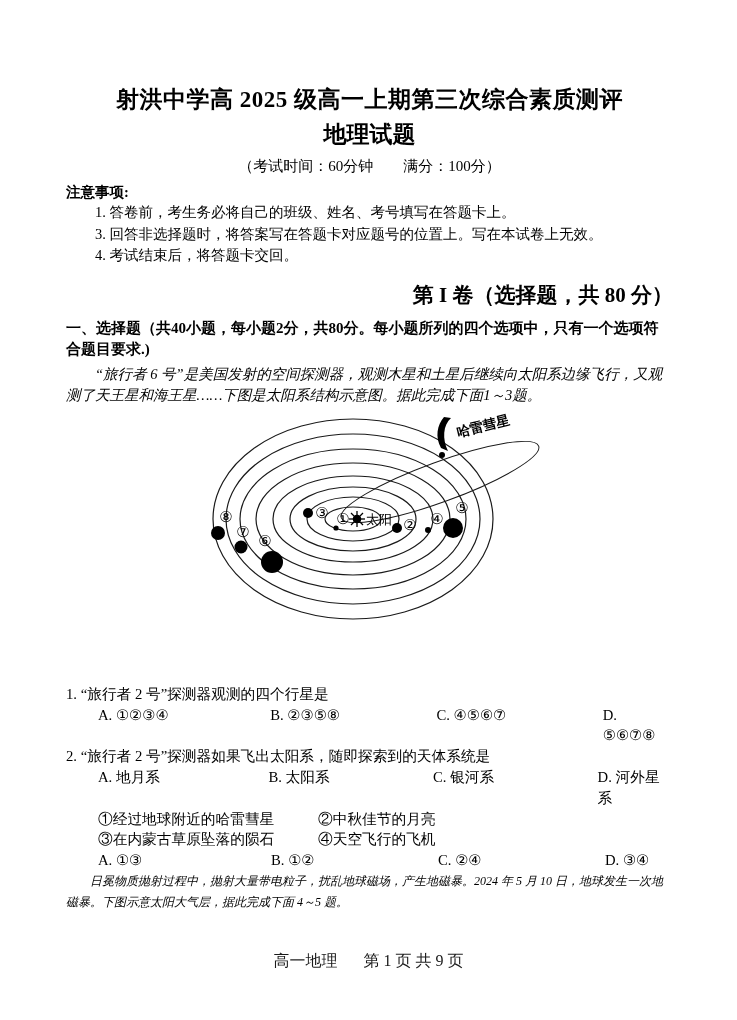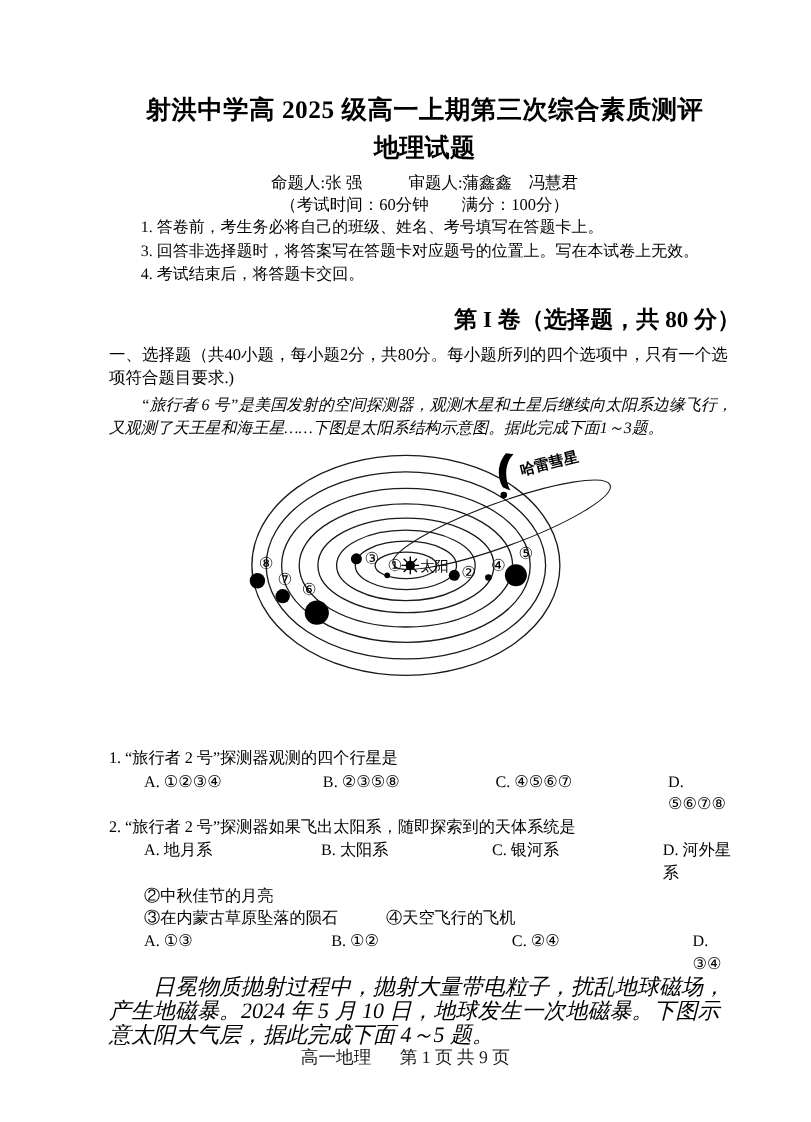--- a/index.html
+++ b/index.html
@@ -3,58 +3,56 @@
 <meta charset="utf-8">
 <style>
   * { box-sizing: border-box; }
   html, body { margin: 0; padding: 0; }
   body {
     width: 737px; height: 1020px;
     background: #ffffff; color: #000;
     font-family: "Liberation Serif", "DejaVu Serif", serif;
     position: relative; overflow: hidden;
   }
-  .content { padding: 84px 64px 0 99px; }
+  .content { padding: 84px 64px 0 66px; }
   .doc-title { font-size: 23px; font-weight: 700; text-align: center; margin: 0 0 4px 0; letter-spacing: 0.5px; }
   .doc-subtitle { font-size: 23px; font-weight: 700; text-align: center; margin: 0 0 7px 0; }
   .meta-line { text-align: center; font-size: 15px; margin: 1px 0; }
   .meta-line .setter { margin-right: 42px; }
   .notice-heading { font-weight: 700; font-size: 14.5px; margin: 7px 0 0 0; }
   .notice-item { font-size: 14.5px; line-height: 21.6px; margin: 0; text-indent: 2em; }
   .sec-title { font-size: 21px; font-weight: 700; text-align: right; margin: 14px 0 9px 0; }
-  .instruction { font-size: 15px; font-weight: 400; line-height: 21px; margin: 0; }
+  .instruction { font-size: 15px; font-weight: 700; line-height: 21px; margin: 0; }
   .passage { font-size: 14.5px; font-style: italic; line-height: 21.5px; margin: 4px 0 0 0; text-indent: 2em; }
   .solar-wrap { width: 370px; margin: 0 auto; }
   .qa { font-size: 14.7px; line-height: 20.8px; margin-top: 28px; }
   .q-text { margin: 0; }
   .opts { display: flex; padding-left: 32px; margin: 0; gap: 24px; }
   .opt-a { width: 149px; } .opt-b { width: 143px; } .opt-c { width: 143px; }
   .sub-row { display: flex; padding-left: 32px; }
   .sub-col-left { width: 220px; }
-  .passage2 { font-size: 20px; font-style: italic; line-height: 21.5px; margin: 0; text-indent: 2em; }
+  .passage2 { font-size: 12px; font-style: italic; line-height: 21.5px; margin: 0; text-indent: 2em; }
   .page-footer {
     position: absolute; left: 0; top: 951px; width: 100%;
     text-align: center; font-size: 16px; color: #1a1a1a;
   }
   .page-footer .course { margin-right: 26px; }
   svg text { font-family: "Liberation Serif", "DejaVu Serif", serif; }
 </style>
 </head>
 <body>
 
 <div class="content">
 
   <h1 class="doc-title">射洪中学高 2025 级高一上期第三次综合素质测评</h1>
   <h2 class="doc-subtitle">地理试题</h2>
 
-  <div class="meta-line">
-    <span class="setter">命题人:张  强</span><span>审题人:蒲鑫鑫　冯慧君</span>
-  </div>
   <div class="meta-line">（考试时间：60分钟　　满分：100分）</div>
 
+  <p class="notice-heading">注意事项:</p>
   <p class="notice-item">1. 答卷前，考生务必将自己的班级、姓名、考号填写在答题卡上。</p>
   <p class="notice-item">3. 回答非选择题时，将答案写在答题卡对应题号的位置上。写在本试卷上无效。</p>
   <p class="notice-item">4. 考试结束后，将答题卡交回。</p>
 
   <h2 class="sec-title">第 I 卷（选择题，共 80 分）</h2>
   <p class="instruction">一、选择题（共40小题，每小题2分，共80分。每小题所列的四个选项中，只有一个选项符合题目要求.)</p>
   <p class="passage">“旅行者 6 号”是美国发射的空间探测器，观测木星和土星后继续向太阳系边缘飞行，又观测了天王星和海王星……下图是太阳系结构示意图。据此完成下面1～3题。</p>
 
   <div class="solar-wrap">
     <svg viewBox="0 0 370 245" width="370" height="245">
@@ -127,20 +125,21 @@
       <span>“旅行者 2 号”探测器如果飞出太阳系，随即探索到的天体系统是</span>
     </p>
     <div class="opts">
       <span class="opt-a">A. 地月系</span>
       <span class="opt-b">B. 太阳系</span>
       <span class="opt-c">C. 银河系</span>
       <span class="opt-d">D. 河外星系</span>
     </div>
 
     <div class="sub-row">
+      <span class="sub-col-left">①经过地球附近的哈雷彗星</span>
       <span>②中秋佳节的月亮</span>
     </div>
     <div class="sub-row">
       <span class="sub-col-left">③在内蒙古草原坠落的陨石</span>
       <span>④天空飞行的飞机</span>
     </div>
     <div class="opts">
       <span class="opt-a">A. ①③</span>
       <span class="opt-b">B. ①②</span>
       <span class="opt-c">C. ②④</span>

